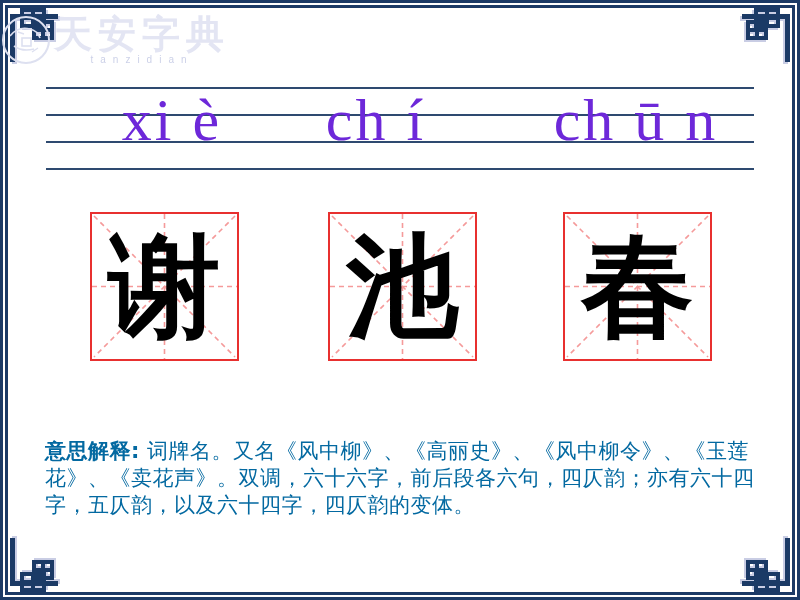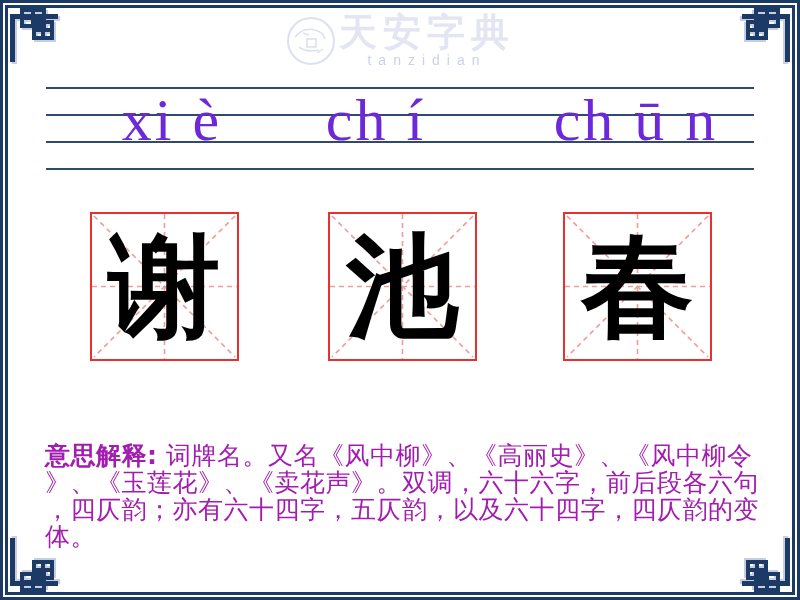--- a/index.html
+++ b/index.html
@@ -13,31 +13,31 @@
   .frame-inner{position:absolute;inset:5px;border:3px solid #1b3a66;pointer-events:none;}
   .corner{position:absolute;width:56px;height:56px;filter:drop-shadow(2px 2px 0 #c9cde4);}
   .corner svg{display:block;width:56px;height:56px;}
   .corner.tl{top:6px;left:6px;}
   .corner.tr{top:6px;right:6px;transform:scaleX(-1);}
   .corner.bl{bottom:6px;left:6px;transform:scaleY(-1);}
   .corner.br{bottom:6px;right:6px;transform:scale(-1,-1);}
   
   .logo{
     position:absolute;top:14px;left:0;right:0;
-    display:flex;justify-content:center;align-items:center;gap:2px;
+    display:flex;justify-content:flex-start;align-items:center;gap:2px;
   }
   .logo-icon svg{display:block;}
   .logo-textcol{display:flex;flex-direction:column;align-items:center;}
   .logo-title{
     font-size:38px;font-weight:bold;color:#e3e5f3;
     letter-spacing:6px;line-height:36px;
     font-family:"DejaVu Sans",sans-serif;
   }
   .logo-sub{
-    font-size:14px;color:#ccd1e8;letter-spacing:7px;margin-top:2px;
+    font-size:10px;color:#ccd1e8;letter-spacing:7px;margin-top:2px;
     font-family:"Liberation Sans",sans-serif;
   }
   
   .rule{position:absolute;left:46px;width:708px;height:2px;background:#2e4a70;}
   .rule.l1{top:87px;} .rule.l2{top:114px;} .rule.l3{top:141px;} .rule.l4{top:168px;}
   .pinyin{
     position:absolute;top:90px;transform:translateX(-50%);
     font-family:"Liberation Serif",serif;
     font-size:60px;line-height:1;color:#6d28d9;letter-spacing:3px;white-space:pre;
   }
@@ -52,21 +52,21 @@
   .charbox.b1{left:90px;} .charbox.b2{left:328px;} .charbox.b3{left:563px;}
   .charbox svg{position:absolute;inset:0;width:100%;height:100%;}
   .charbox .han{
     position:absolute;inset:0;display:flex;align-items:center;justify-content:center;
     font-size:112px;font-weight:bold;color:#000;
     font-family:"DejaVu Sans",sans-serif;line-height:145px;
   }
   
   .definition{
     position:absolute;left:45px;top:417px;width:714px;
-    font-size:25px;line-height:27px;color:#a21caf;
+    font-size:21px;line-height:27px;color:#0369a1;
     font-family:"DejaVu Serif",serif;
     letter-spacing:0.5px;line-break:anywhere;
   }
   .definition .label{font-weight:bold;font-family:"DejaVu Sans",sans-serif;}
 </style>
 </head>
 <body>
 
 <div class="frame-outer"></div>
 <div class="frame-inner"></div>

